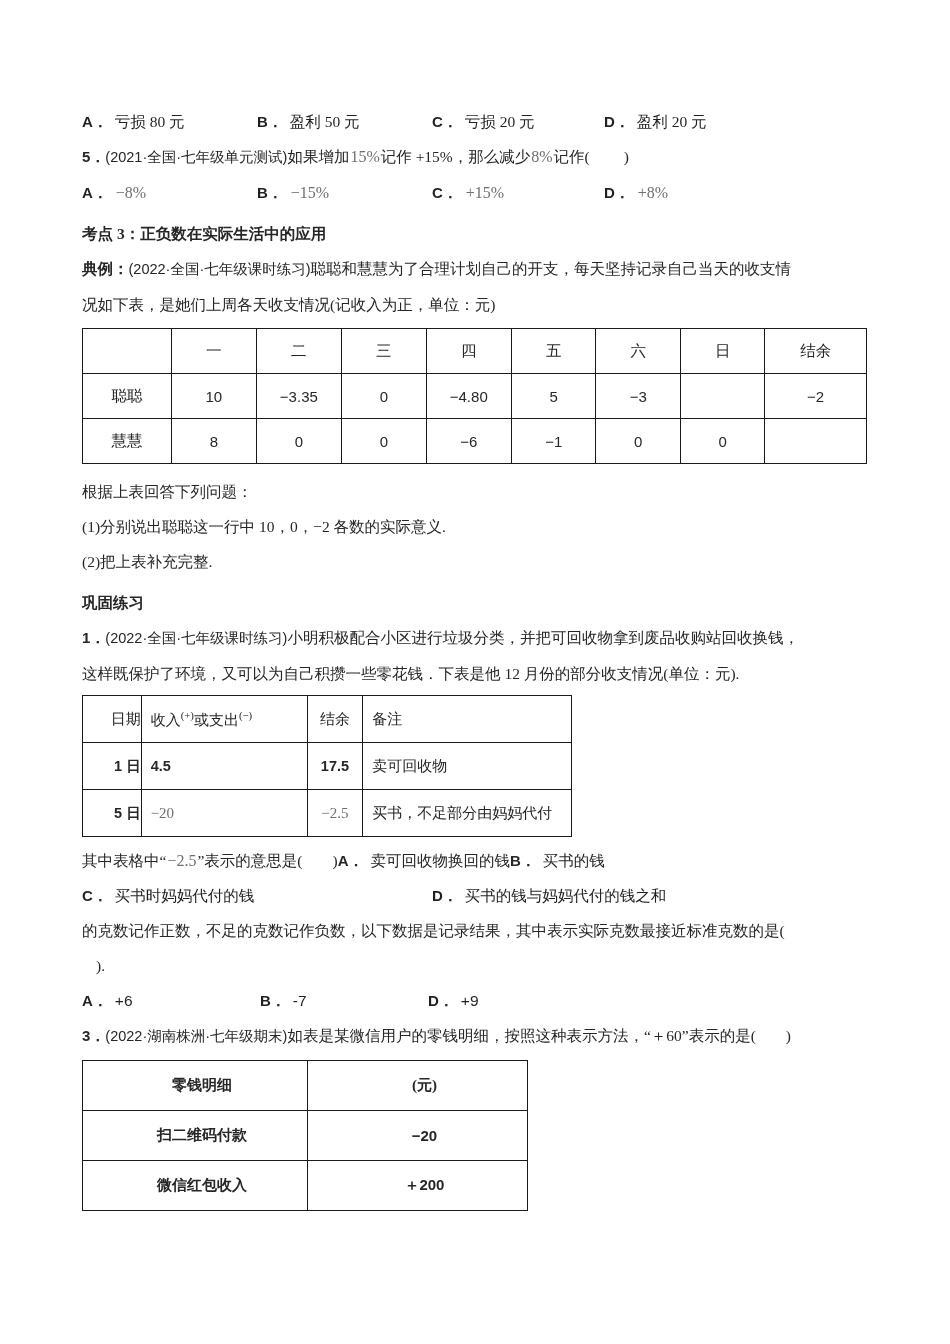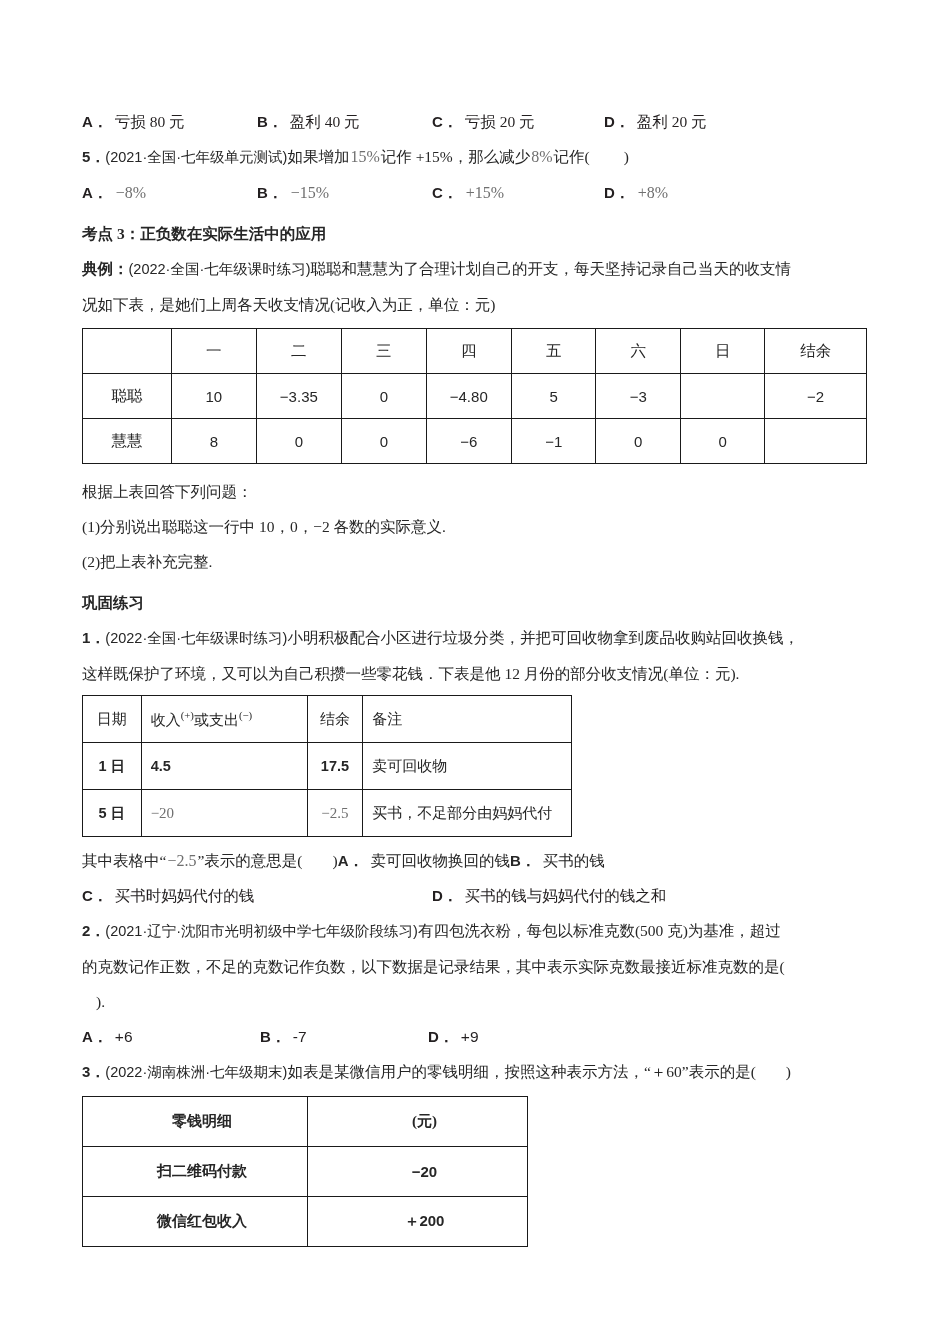--- a/index.html
+++ b/index.html
@@ -101,21 +101,21 @@
   #tbl-week .c0 { width: 92px; }
   #tbl-week .cx { width: 87px; }
   #tbl-week .cr { width: 105px; }
   #tbl-week .hdr td { font-family: "Liberation Serif","DejaVu Serif",serif; }
   #tbl-week .nm  { font-family: "Liberation Serif","DejaVu Serif",serif; }
   #tbl-week .num { font-family: "Liberation Sans","DejaVu Sans",sans-serif; font-size: 15px; }
 
   
   #tbl-dec { width: 490px; margin: 4px 0 0 0; }
   #tbl-dec td { height: 46px; text-align: left; padding-left: 9px; }
-  #tbl-dec .k1 { width: 58px; text-align: center; padding-left: 0; }
+  #tbl-dec .k1 { width: 58px; text-align: right; padding-left: 0; }
   #tbl-dec .k2 { width: 157px; }
   #tbl-dec .k3 { width: 55px; text-align: center; padding-left: 0; }
   #tbl-dec .k4 { width: 200px; }
   #tbl-dec .b  { font-family: "Liberation Sans","DejaVu Sans",sans-serif; font-weight: bold; font-size: 14.5px; }
   #tbl-dec .g  { color: #6f6f6f; font-family: "Liberation Serif","DejaVu Serif",serif; font-size: 15px; }
   .sup { font-size: 0.72em; vertical-align: super; }
 
   
   #tbl-wx { width: 446px; margin: 6px 0 0 0; }
   #tbl-wx td { height: 49px; text-align: center; padding-left: 14px; font-weight: bold; }
@@ -130,21 +130,21 @@
 <body>
 
 <div class="page">
 <div class="content">
 
   <div class="opts">
     <div style="width:175px">
       <span class="opt-lbl">A．</span><span>亏损 80 元</span>
     </div>
     <div style="width:175px">
-      <span class="opt-lbl">B．</span><span>盈利 40 元</span>
+      <span class="opt-lbl">B．</span><span>盈利 50 元</span>
     </div>
     <div style="width:172px">
       <span class="opt-lbl">C．</span><span>亏损 20 元</span>
     </div>
     <div>
       <span class="opt-lbl">D．</span><span>盈利 20 元</span>
     </div>
   </div>
 
   <div class="line">
@@ -259,23 +259,20 @@
 
   <div class="opts">
     <div style="width:350px">
       <span class="opt-lbl">C．</span><span>买书时妈妈代付的钱</span>
     </div>
     <div>
       <span class="opt-lbl">D．</span><span>买书的钱与妈妈代付的钱之和</span>
     </div>
   </div>
 
-  <div class="line">
-    <span class="qn">2．</span><span class="src">(2021·辽宁·沈阳市光明初级中学七年级阶段练习)</span><span>有四包洗衣粉，每包以标准克数(500 克)为基准，超过</span>
-  </div>
   <div class="line">的克数记作正数，不足的克数记作负数，以下数据是记录结果，其中表示实际克数最接近标准克数的是(</div>
   <div class="line" style="padding-left:14px">).</div>
 
   <div class="opts">
     <div style="width:178px">
       <span class="opt-lbl">A．</span><span class="sans">+6</span>
     </div>
     <div style="width:168px">
       <span class="opt-lbl">B．</span><span class="sans">-7</span>
     </div>

